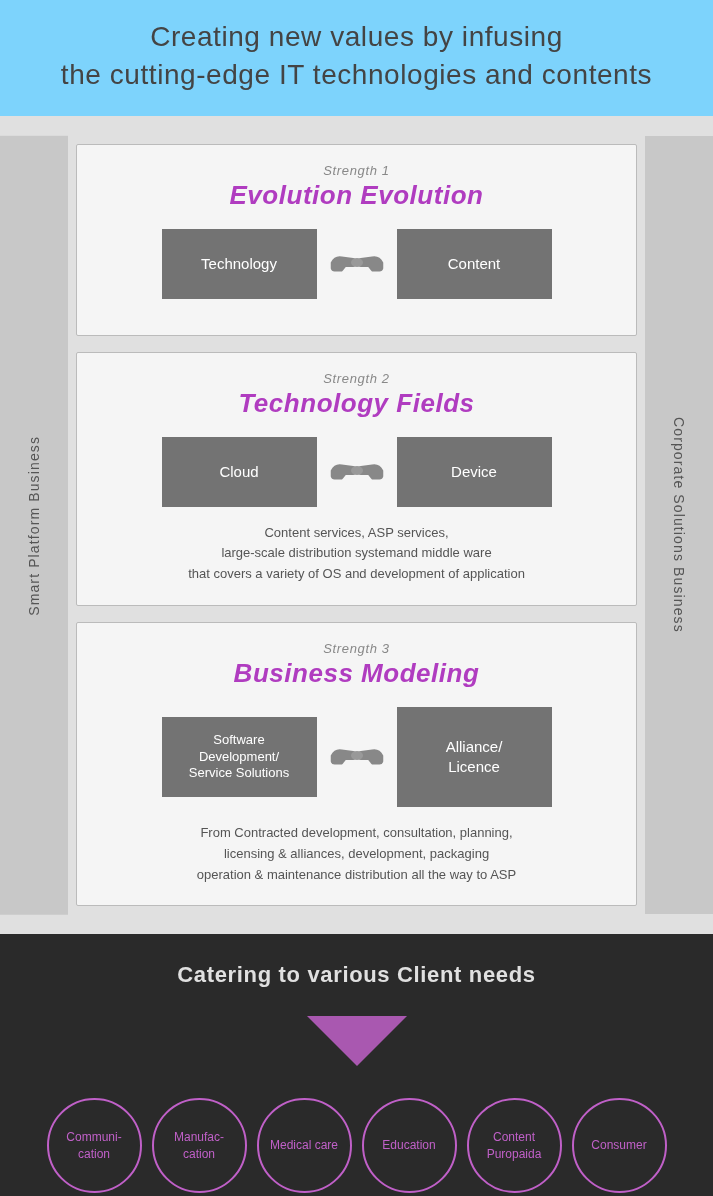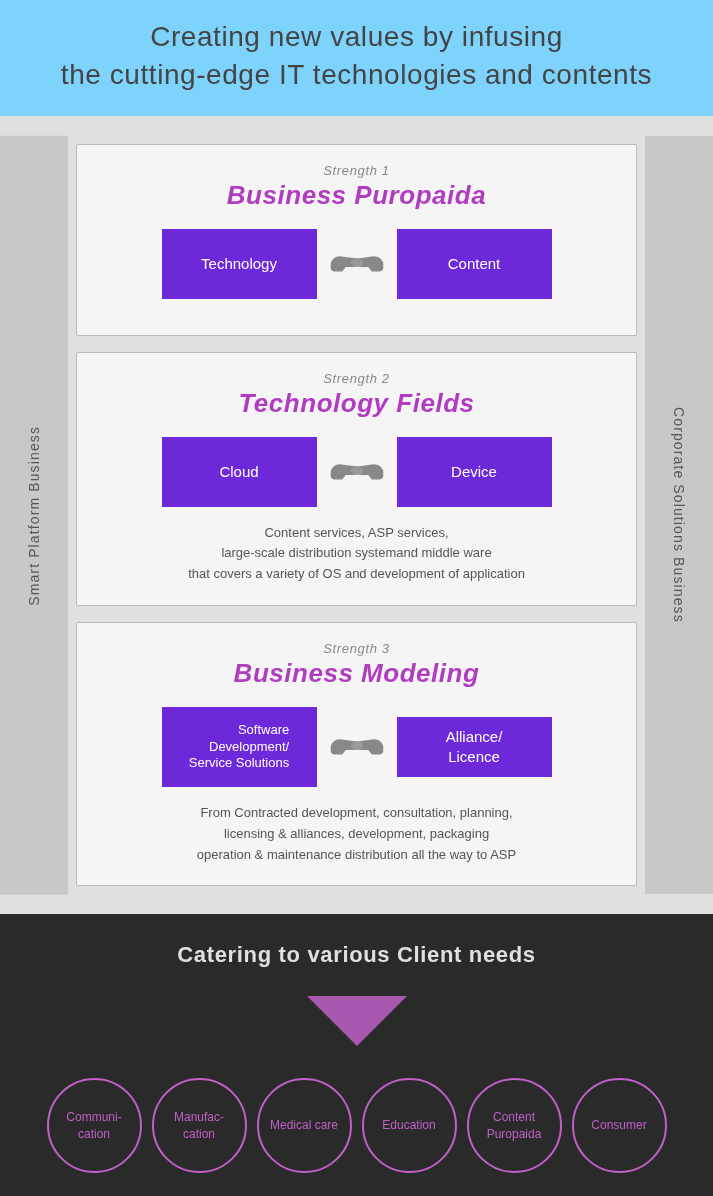--- a/index.html
+++ b/index.html
@@ -92,21 +92,21 @@
     .box-row {
       display: flex;
       flex-direction: row;
       align-items: center;
       justify-content: center;
       gap: 0;
       margin-bottom: 16px;
     }
 
     .tech-box {
-      background: #6d28d9;
+      background: #737373;
       color: #fff;
       font-size: 15px;
       width: 155px;
       height: 70px;
       display: flex;
       align-items: center;
       justify-content: center;
       text-align: center;
       line-height: 1.3;
     }
@@ -184,21 +184,21 @@
 <div class="main-area">
 
   <div class="side-label left">
     <span>Smart Platform Business</span>
   </div>
 
   <div class="center-col">
 
     <div class="strength-card">
       <div class="strength-label">Strength 1</div>
-      <div class="strength-title">Business Puropaida</div>
+      <div class="strength-title">Evolution Evolution</div>
       <div class="box-row">
         <div class="tech-box">Technology</div>
         <div class="handshake-icon">
           <svg width="60" height="50" viewBox="0 0 80 60">
 
             <g fill="#888">
 
               <path d="M5,28 Q10,18 20,20 L35,22 Q38,22 38,26 L38,30 Q38,34 35,34 L25,34 Q22,38 20,40 L10,40 Q6,40 5,36 Z" fill="#888"></path>
 
               <path d="M75,28 Q70,18 60,20 L45,22 Q42,22 42,26 L42,30 Q42,34 45,34 L55,34 Q58,38 60,40 L70,40 Q74,40 75,36 Z" fill="#888"></path>
@@ -229,31 +229,31 @@
       </div>
       <div class="card-description">
         Content services, ASP services,<br>large-scale distribution systemand middle ware<br>that covers a variety of OS and development of application
       </div>
     </div>
 
     <div class="strength-card">
       <div class="strength-label">Strength 3</div>
       <div class="strength-title">Business Modeling</div>
       <div class="box-row">
-        <div class="tech-box" style="height:80px; white-space: pre-line; font-size:13px;text-align:right;">Software<br>Development/<br>Service Solutions</div>
+        <div class="tech-box" style="height:80px; white-space: pre-line; font-size:13px;">Software<br>Development/<br>Service Solutions</div>
         <div class="handshake-icon">
           <svg width="60" height="50" viewBox="0 0 80 60">
             <g fill="#888">
               <path d="M5,28 Q10,18 20,20 L35,22 Q38,22 38,26 L38,30 Q38,34 35,34 L25,34 Q22,38 20,40 L10,40 Q6,40 5,36 Z" fill="#888"></path>
               <path d="M75,28 Q70,18 60,20 L45,22 Q42,22 42,26 L42,30 Q42,34 45,34 L55,34 Q58,38 60,40 L70,40 Q74,40 75,36 Z" fill="#888"></path>
               <ellipse cx="40" cy="28" rx="8" ry="6" fill="#999"></ellipse>
             </g>
           </svg>
         </div>
-        <div class="tech-box" style="height:60px;">Alliance/<br>Licence</div>
+        <div class="tech-box" style="height:100px;">Alliance/<br>Licence</div>
       </div>
       <div class="card-description">
         From Contracted development, consultation, planning,<br>licensing &amp; alliances, development, packaging<br>operation &amp; maintenance distribution all the way to ASP
       </div>
     </div>
 
   </div>
 
   <div class="side-label right">
     <span>Corporate Solutions Business</span>

